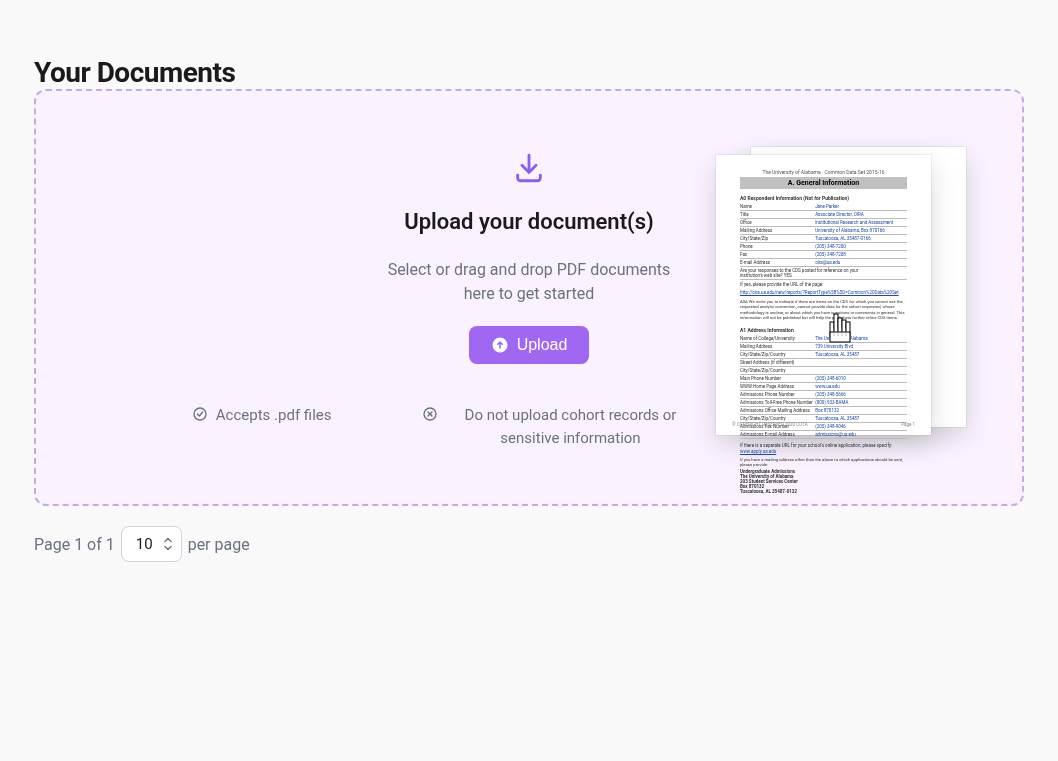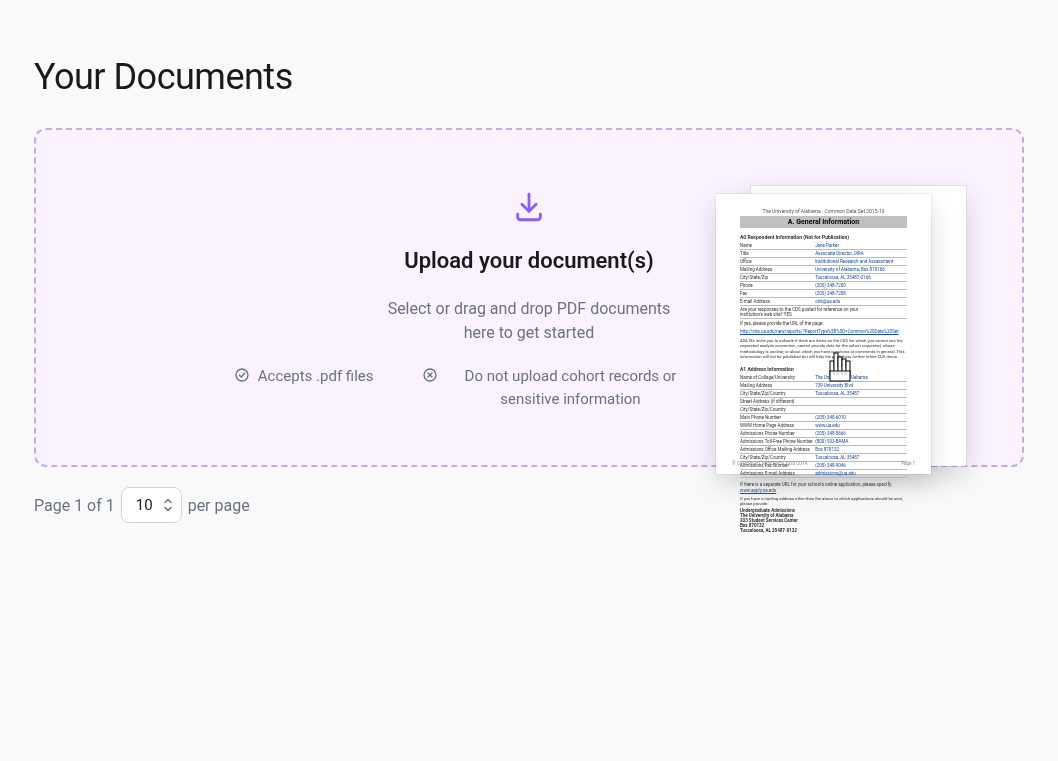--- a/index.html
+++ b/index.html
@@ -30,24 +30,23 @@
     }
     .breadcrumb-item.current {
       color: #1a1a1a;
     }
     .breadcrumb-chevron {
       color: #9ca3af;
       display: flex;
       align-items: center;
     }
     .page-title {
-      font-size: 36px;
-      font-weight: 400;
+      font-size: 28px;
+      font-weight: 700;
       color: #1a1a1a;
-      margin-bottom: 30px;
       letter-spacing: -0.5px;
     }
     .dropzone {
       position: relative;
       border: 2px dashed #c8a8e9;
       border-radius: 12px;
       background: #faf3ff;
       padding: 60px 40px 55px;
       display: flex;
       flex-direction: column;
@@ -87,21 +86,21 @@
       margin-bottom: 40px;
     }
     .upload-button-icon {
       display: flex;
       align-items: center;
     }
     .info-row {
       display: flex;
       align-items: flex-start;
       justify-content: center;
-      gap: 48px;
+      gap: 90px;
       width: 100%;
       flex-wrap: nowrap;
     }
     .info-item {
       display: flex;
       align-items: flex-start;
       gap: 8px;
       font-size: 15px;
       color: #6b7280;
       text-align: center;
@@ -251,20 +250,29 @@
         <path d="M4 17v2a2 2 0 0 0 2 2h12a2 2 0 0 0 2-2v-2"></path>
       </svg>
     </div>
 
     <div class="upload-heading">Upload your document(s)</div>
     <div class="upload-subtitle">
       <span>Select or drag and drop PDF documents</span><br>
       <span>here to get started</span>
     </div>
 
+    <button class="upload-button">
+      <span class="upload-button-icon">
+        <svg width="18" height="18" viewBox="0 0 24 24" fill="currentColor">
+          <circle cx="12" cy="12" r="10" fill="#fff"></circle>
+          <path d="M12 16V8M12 8l-3 3M12 8l3 3" stroke="#9f67f2" stroke-width="2" stroke-linecap="round" stroke-linejoin="round" fill="none"></path>
+        </svg>
+      </span>
+      <span>Upload</span>
+    </button>
 
     <div class="info-row">
       <div class="info-item">
         <span class="info-icon">
           <svg width="16" height="16" viewBox="0 0 24 24" fill="none" stroke="#6b7280" stroke-width="2" stroke-linecap="round" stroke-linejoin="round">
               <circle cx="12" cy="12" r="9"></circle>
               <polyline points="8 12 11 15 16 9"></polyline>
             </svg>
         </span>
         <span class="info-item-text">Accepts .pdf files</span>

